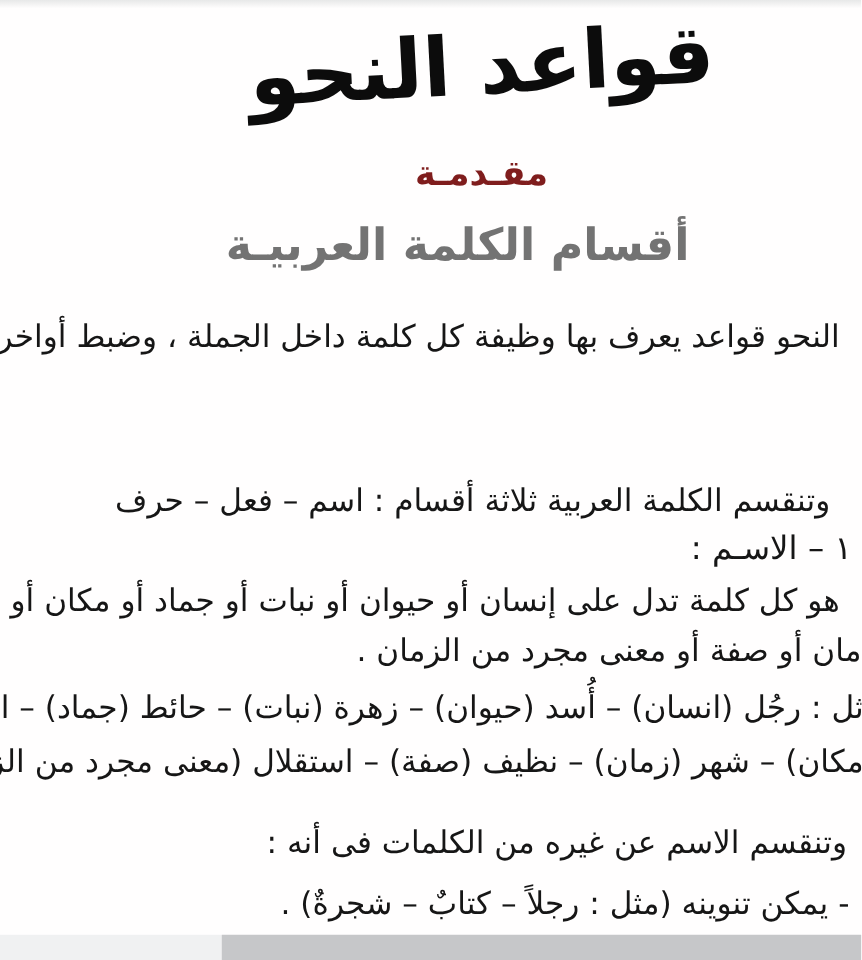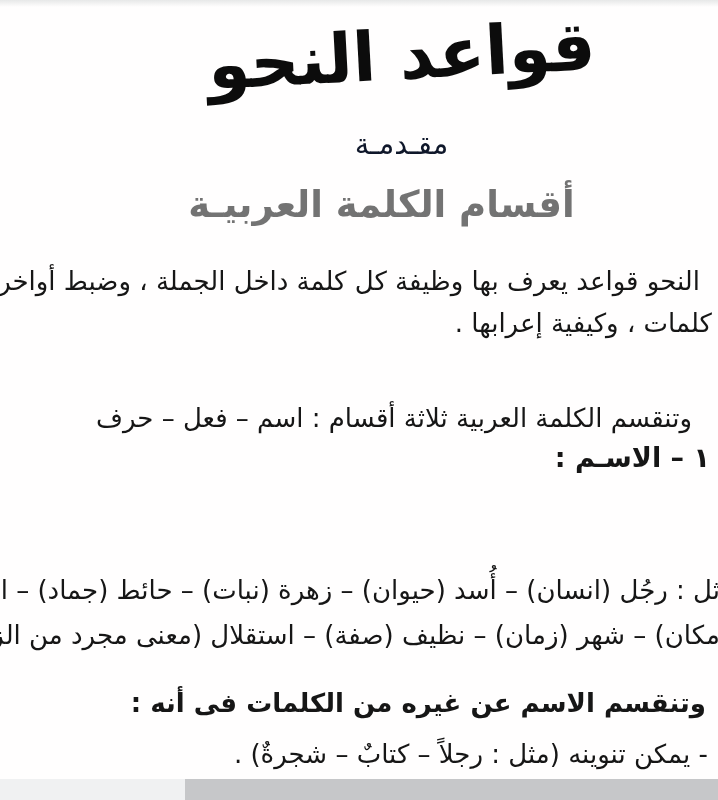--- a/index.html
+++ b/index.html
@@ -37,39 +37,39 @@
     top: 16px;
     font-size: 68px;
     font-weight: bold;
     transform: rotate(-3deg);
     letter-spacing: -2px;
     color: #0c0c0c;
   }
   .subtitle {
     top: 127px;
     font-size: 29px;
-    font-weight: normal;
-    color: #0f172a;
+    font-weight: bold;
+    color: #7f1d1d;
   }
   .chapter-heading {
     top: 183px;
     left: 45px;
     font-size: 37px;
     font-weight: bold;
     color: #737373;
   }
   .line {
     position: absolute;
     direction: rtl;
     white-space: nowrap;
     font-size: 26px;
     line-height: 1.35;
     color: #161616;
   }
-  .bold { font-weight: bold; }
+  .bold { font-weight: normal; }
   .scrollbar-track {
     position: absolute;
     top: 779px;
     left: 0;
     width: 718px;
     height: 21px;
     background: #f0f1f2;
   }
   .scrollbar-thumb {
     position: absolute;
@@ -88,27 +88,28 @@
   <div class="top-fade"></div>
 
   <div class="center-stack-item main-title">قواعد النحو</div>
 
   <div class="center-stack-item subtitle">مقـدمـة</div>
 
   <div class="center-stack-item chapter-heading">أقسام الكلمة العربيـة</div>
 
   <div class="line" style="top:264px; right:18px;">النحو قواعد يعرف بها وظيفة كل كلمة داخل الجملة ، وضبط أواخر</div>
 
-  <div class="line" style="top:306px; right:6px;">كلمات ، وكيفية إعرابها .</div>
 
   <div class="line" style="top:354px; right:26px;margin-top:47px;">وتنقسم الكلمة العربية ثلاثة أقسام : اسم – فعل – حرف</div>
 
   <div class="line bold" style="top:440px; right:8px; font-size:27px;">١ – الاسـم :</div>
 
+  <div class="line" style="top:484px; right:18px;">هو كل كلمة تدل على إنسان أو حيوان أو نبات أو جماد أو مكان أو</div>
 
+  <div class="line" style="top:526px; right:0px;">مان أو صفة أو معنى مجرد من الزمان .</div>
 
   <div class="line" style="top:573px; right:-2px;">ثل : رجُل (انسان) – أُسد (حيوان) – زهرة (نبات) – حائط (جماد) – القاهرة</div>
 
   <div class="line" style="top:618px; right:-2px;">مكان) – شهر (زمان) – نظيف (صفة) – استقلال (معنى مجرد من الزمان)</div>
 
   <div class="line bold" style="top:686px; right:12px;">وتنقسم الاسم عن غيره من الكلمات فى أنه :</div>
 
   <div class="line" style="top:737px; right:10px;margin-left:32px;">- يمكن تنوينه (مثل : رجلاً – كتابٌ – شجرةٌ) .</div>
 
   <div class="scrollbar-track">

